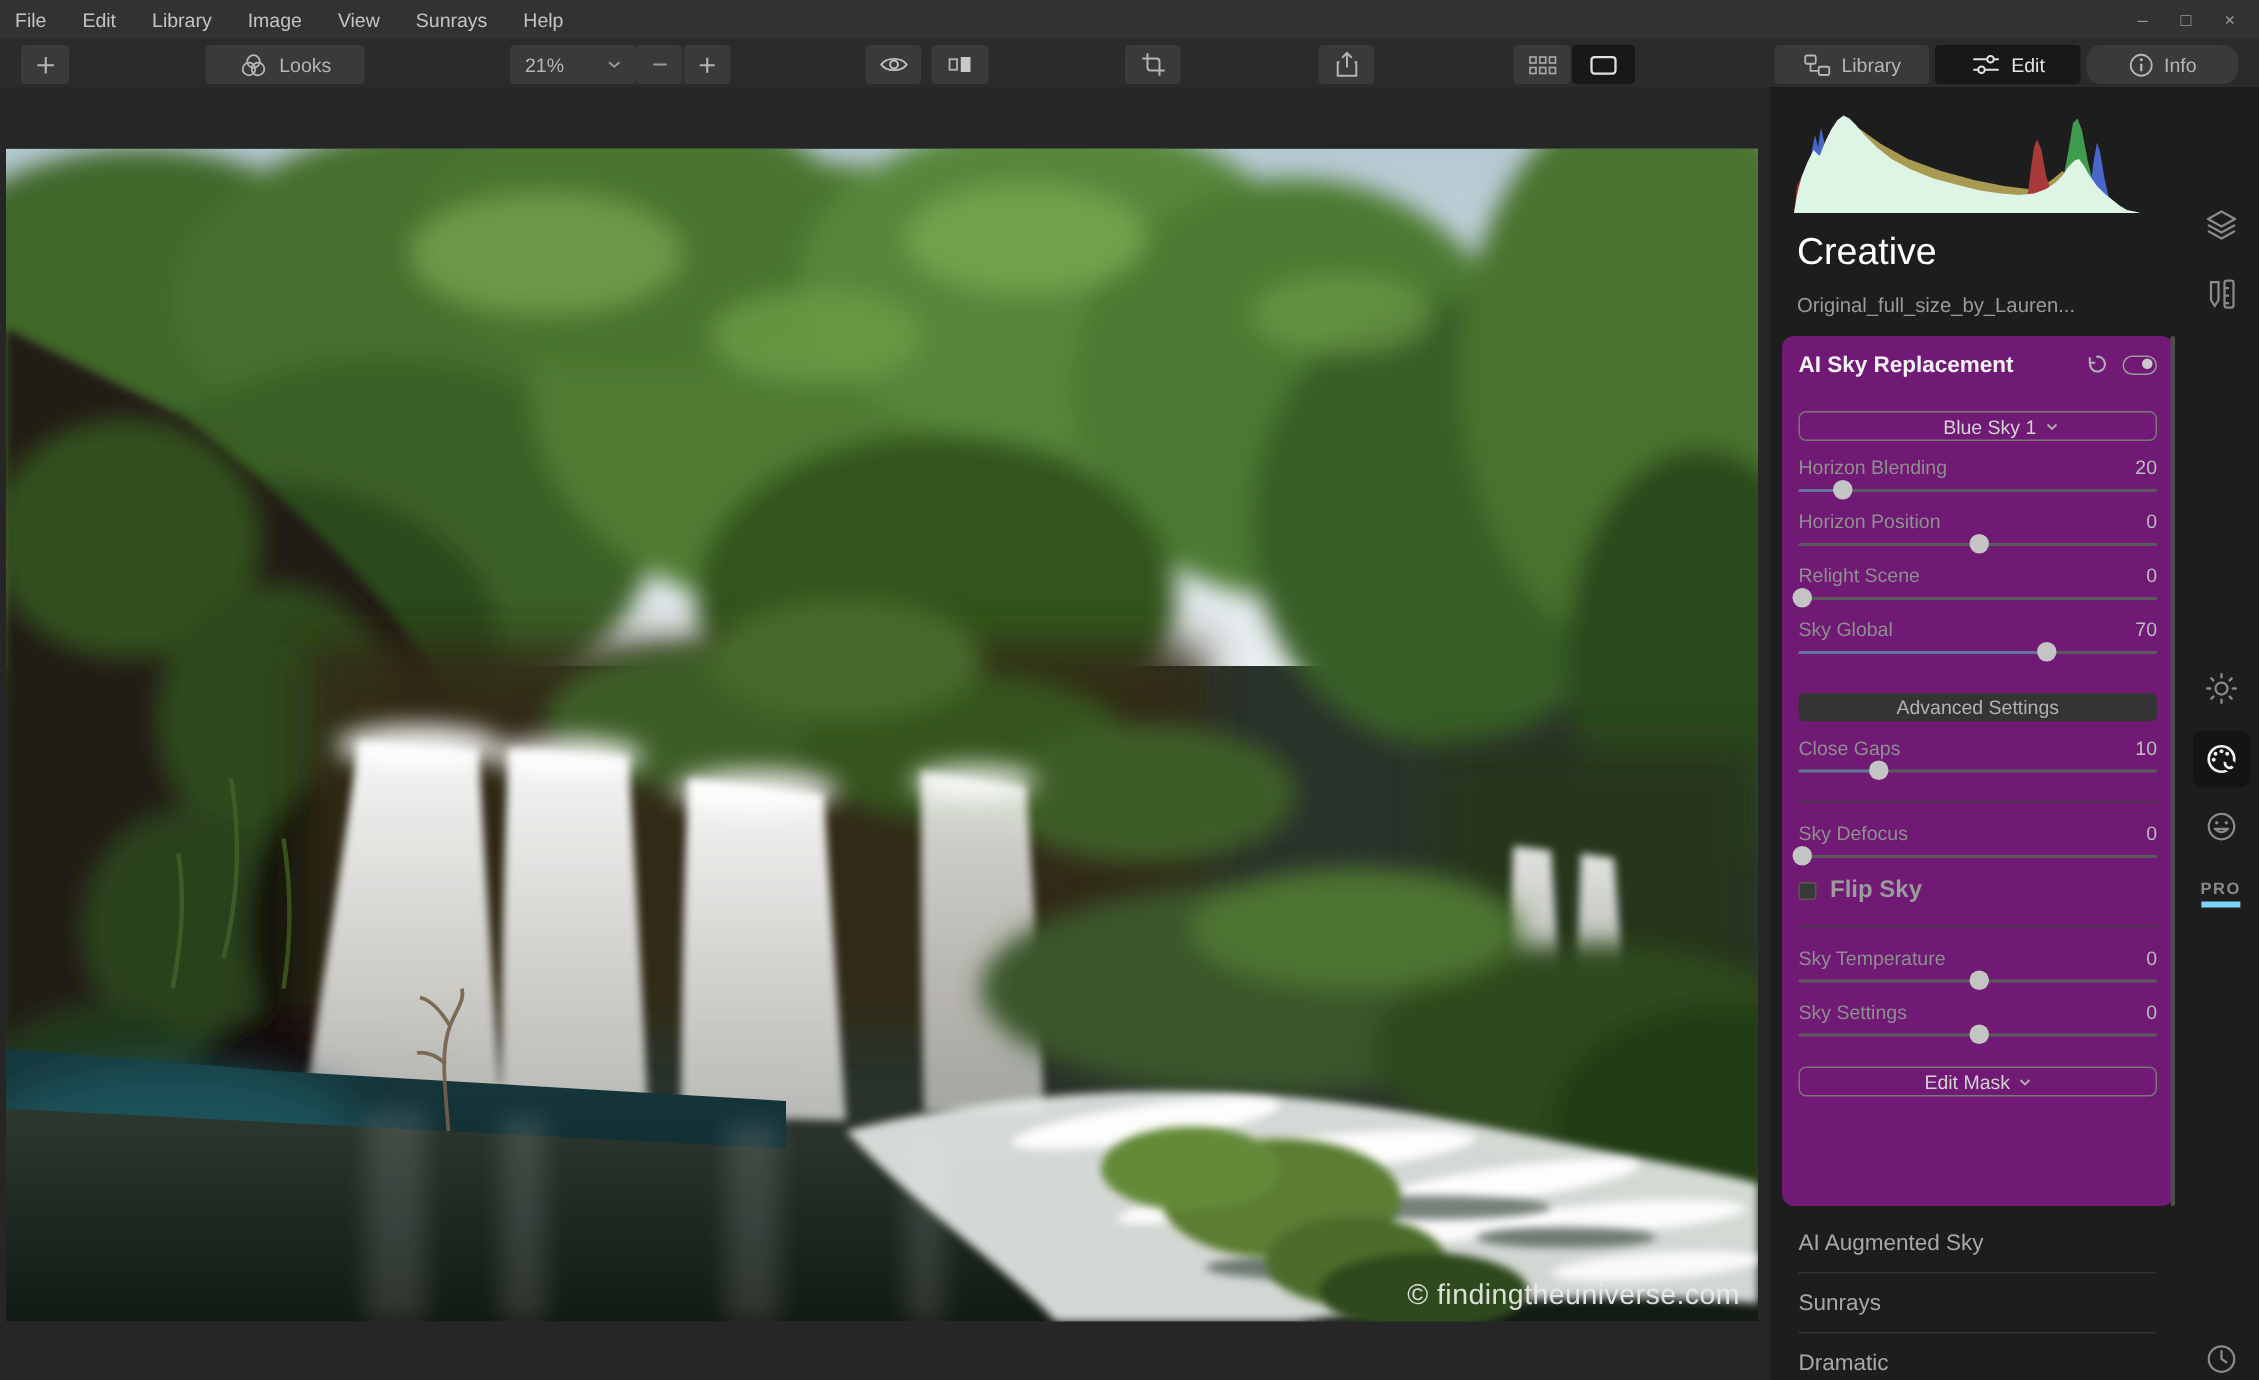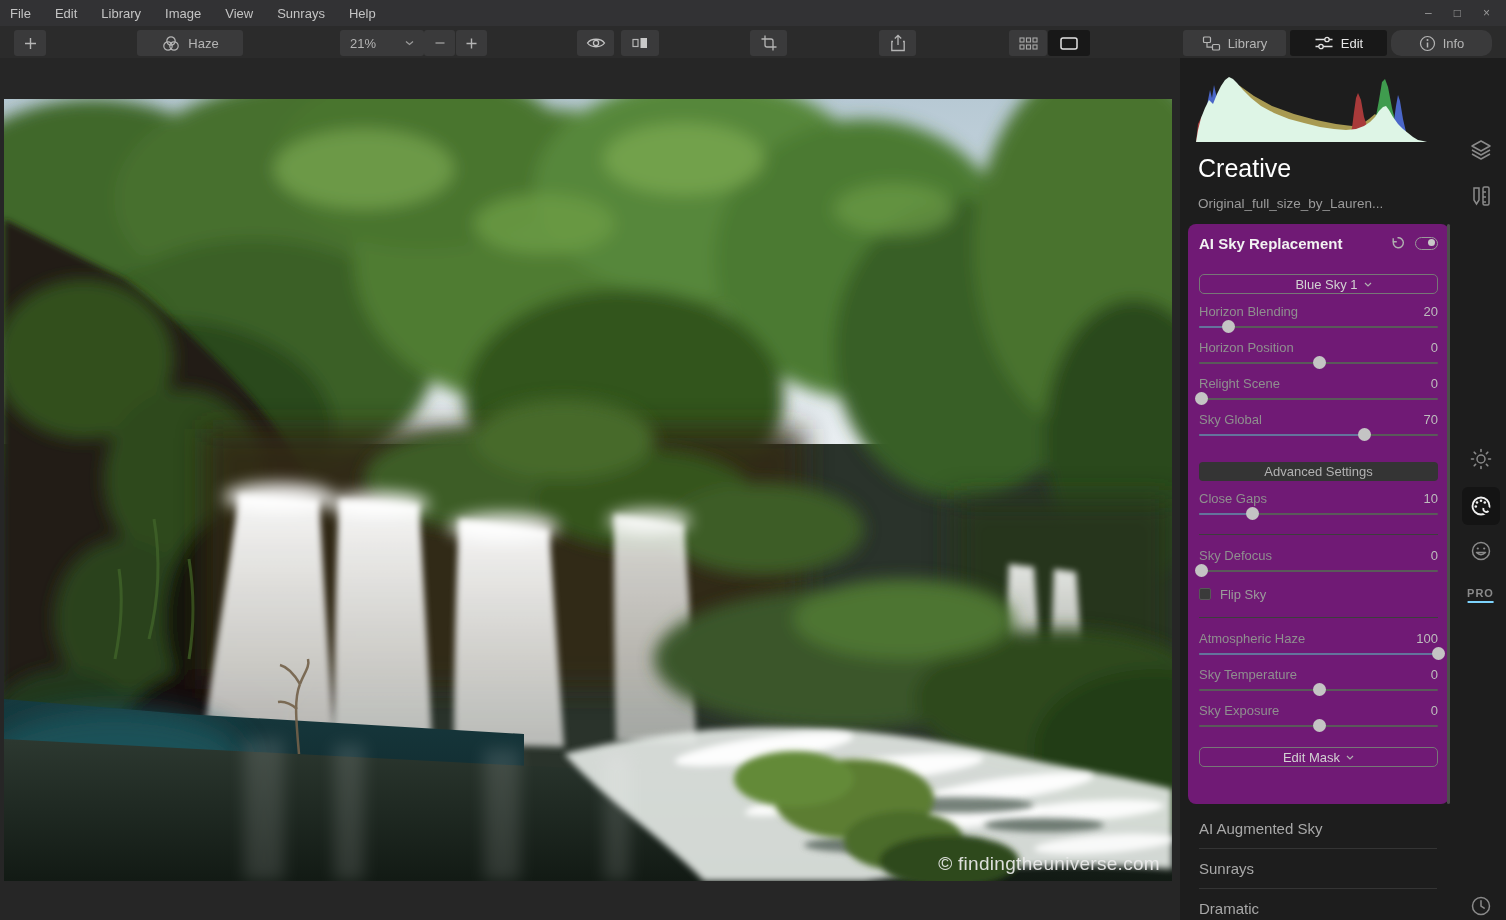--- a/index.html
+++ b/index.html
@@ -57,34 +57,34 @@
   .track { position:relative; height:14px; margin-top:0; }
   .track .rail { position:absolute; left:0; right:0; top:6px; height:2px; background:#5a5a5a; border-radius:1px; }
   .track .fill { position:absolute; top:6px; height:2px; background:#64739c; border-radius:1px; }
   .track .thumb { position:absolute; top:0; width:13px; height:13px; border-radius:50%; background:#c4c4c4; }
 
   .adv-btn { margin-top:20px; margin-bottom:10px; height:19px; background:#343434; border-radius:4px;
     display:flex; align-items:center; justify-content:center; color:#b2b2b2; font-size:13px; }
   .card-div { height:1px; background:#3d3d3d; margin:13px 0; }
   .flip-row { height:20px; margin-top:2px; display:flex; align-items:center; gap:9px; }
   .checkbox { width:12px; height:12px; background:#3a3a3a; border:1px solid #585858; border-radius:2px; }
-  .flip-label { color:#9b9b9b; font-size:13px; }
+  .flip-label { color:#9b9b9b; font-size:16px;font-weight:bold; }
   .mask-btn { margin-top:14px; }
 
   .scrollbar { position:absolute; left:267px; top:164px; width:3px; height:580px; background:#4d4d4d; border-radius:2px; }
 
   .sections { position:absolute; left:19px; top:749px; width:238px; }
   .section-item { height:39px; display:flex; align-items:center; color:#a8a8a8; font-size:15px; }
   .section-div { height:1px; background:#343434; }
 
   
   .strip { position:absolute; right:0; top:0; width:51px; height:862px; }
   .strip-ic { position:absolute; left:50%; transform:translateX(-50%); display:flex; align-items:center; justify-content:center; }
   .palette-bg { width:38px; height:38px; background:#141414; border-radius:6px; }
-  .pro { color:#8a8a8a; font-size:11px; font-weight:700; letter-spacing:1px; border-bottom:2px solid #7dd3fc; padding-bottom:2px; }
+  .pro { color:#8a8a8a; font-size:11px; font-weight:700; letter-spacing:1px; border-bottom:4px solid #7dd3fc; padding-bottom:2px; }
 </style>
 </head>
 <body>
 
 <div class="app">
 
   <div class="menubar">
     <div class="menu-item">File</div>
     <div class="menu-item">Edit</div>
     <div class="menu-item">Library</div>
@@ -104,21 +104,21 @@
       <svg width="15" height="15" viewBox="0 0 15 15">
           <path d="M7.5 2 v11 M2 7.5 h11" stroke="#b5b5b5" stroke-width="1.4"></path>
         </svg>
     </div>
     <div class="tbtn" style="left:137px;width:106px;">
       <svg width="20" height="17" viewBox="0 0 20 17">
         <circle cx="10" cy="6" r="4.2" stroke="#b5b5b5" fill="none" stroke-width="1.2"></circle>
         <circle cx="7" cy="11" r="4.2" stroke="#b5b5b5" fill="none" stroke-width="1.2"></circle>
         <circle cx="13" cy="11" r="4.2" stroke="#b5b5b5" fill="none" stroke-width="1.2"></circle>
       </svg>
-      <span>Haze</span>
+      <span>Looks</span>
     </div>
     <div class="tbtn" style="left:340px;width:84px;justify-content:space-between;padding:0 10px;">
       <span>21%</span>
       <svg width="9" height="6" viewBox="0 0 9 6">
           <path d="M1 1.5 L4.5 4.5 L8 1.5" stroke="#9a9a9a" fill="none" stroke-width="1.3"></path>
         </svg>
     </div>
     <div class="tbtn" style="left:424px;width:31px;">
       <svg width="12" height="12" viewBox="0 0 12 12">
           <path d="M1.5 6 h9" stroke="#9a9a9a" stroke-width="1.4"></path>
@@ -453,43 +453,32 @@
 
       <div class="flip-row">
         <div class="checkbox"></div>
         <span class="flip-label">Flip Sky</span>
       </div>
 
       <div class="card-div"></div>
 
       <div class="srow">
         <div class="lbl-line">
-            <span class="slabel">Atmospheric Haze</span>
-            <span class="sval">100</span>
-          </div>
-        <div class="track">
-            <div class="rail"></div>
-            <div class="fill" style="left: 0px; width: 100%;"></div>
-            <div class="thumb" style="left: calc(100% - 6px);"></div>
-          </div>
-      </div>
-      <div class="srow">
-        <div class="lbl-line">
             <span class="slabel">Sky Temperature</span>
             <span class="sval">0</span>
           </div>
         <div class="track">
             <div class="rail"></div>
             <div class="fill" style="left: 50%; width: 0%;"></div>
             <div class="thumb" style="left: calc(50% - 6px);"></div>
           </div>
       </div>
       <div class="srow">
         <div class="lbl-line">
-            <span class="slabel">Sky Exposure</span>
+            <span class="slabel">Sky Settings</span>
             <span class="sval">0</span>
           </div>
         <div class="track">
             <div class="rail"></div>
             <div class="fill" style="left: 50%; width: 0%;"></div>
             <div class="thumb" style="left: calc(50% - 6px);"></div>
           </div>
       </div>
 
       <div class="drop-btn mask-btn">

